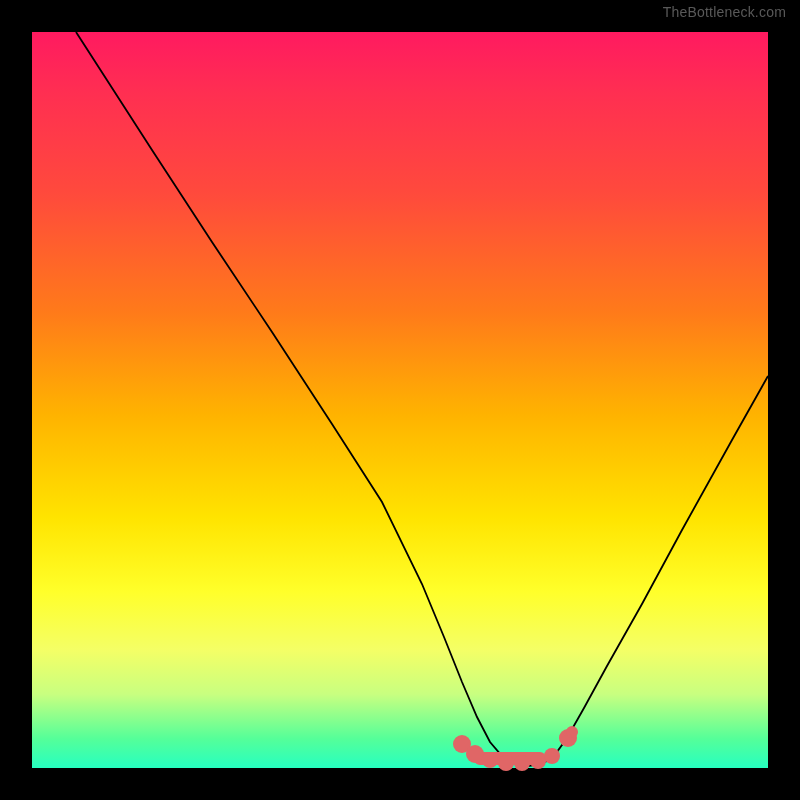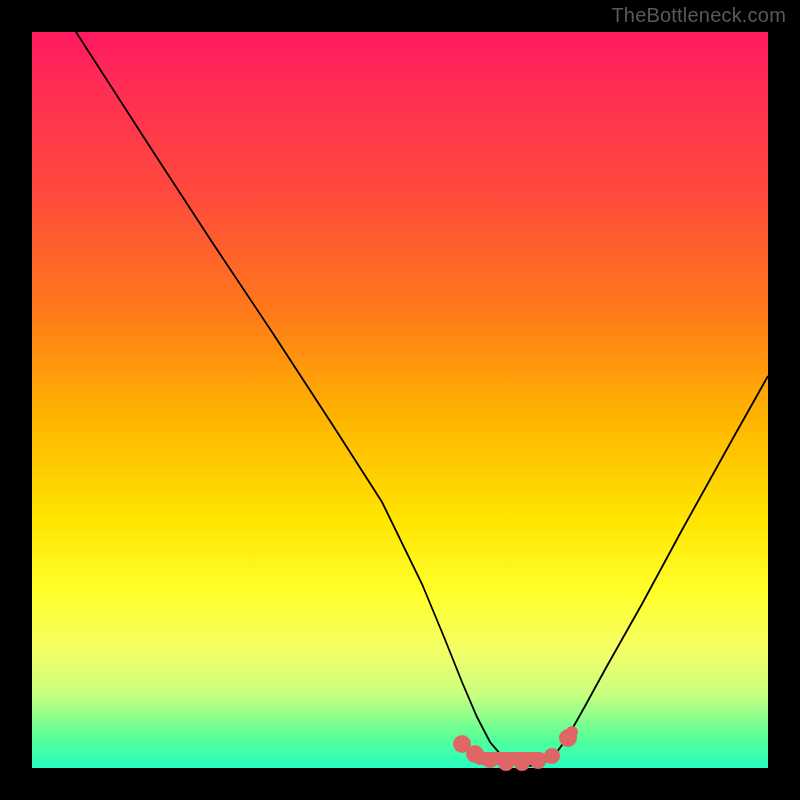--- a/index.html
+++ b/index.html
@@ -47,21 +47,21 @@
     top: 0;
     width: 736px;
     height: 736px;
     overflow: visible;
   }
   .watermark {
     position: absolute;
     top: 4px;
     right: 14px;
     color: #595959;
-    font-size: 20px;
+    font-size: 14px;
     font-weight: 500;
     letter-spacing: 0.2px;
     user-select: none;
   }
   .curve {
     fill: none;
     stroke: #000;
     stroke-width: 1.8;
   }
   .overlay-dots {

